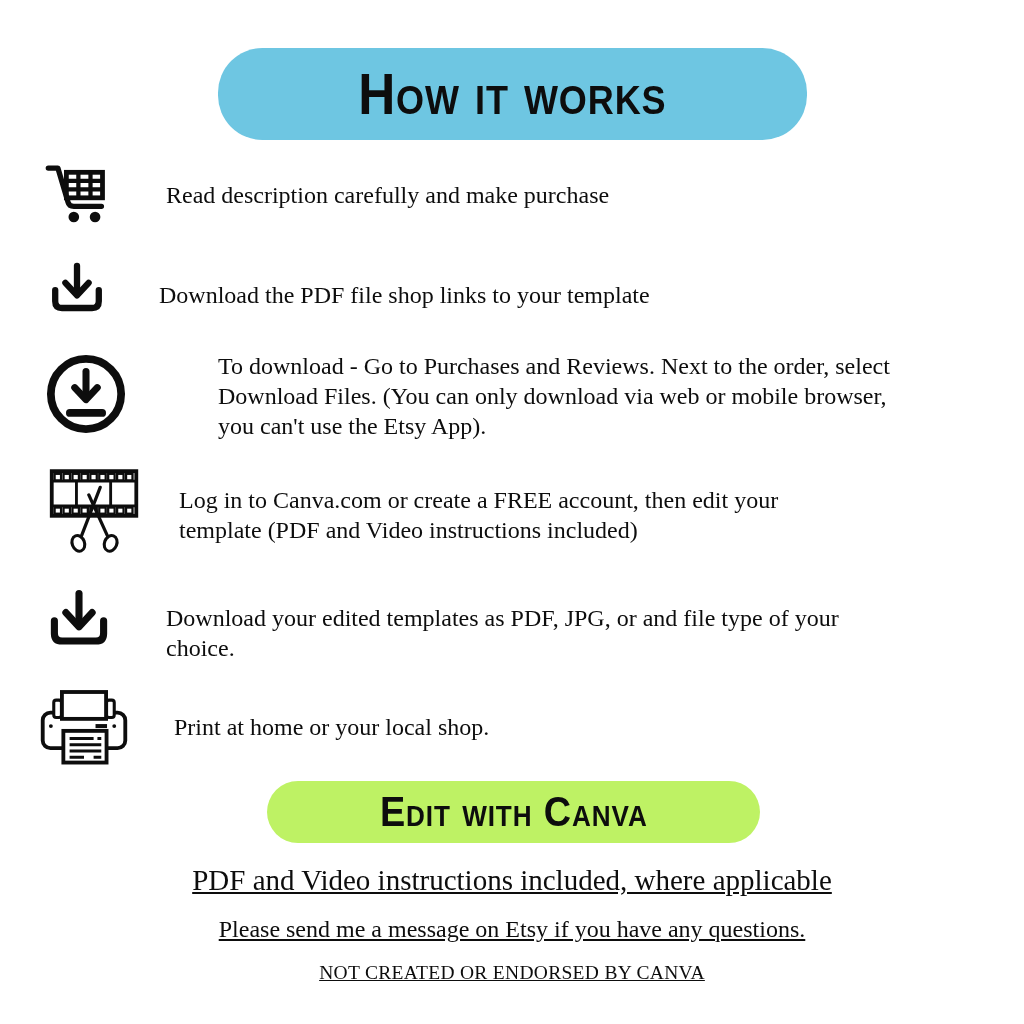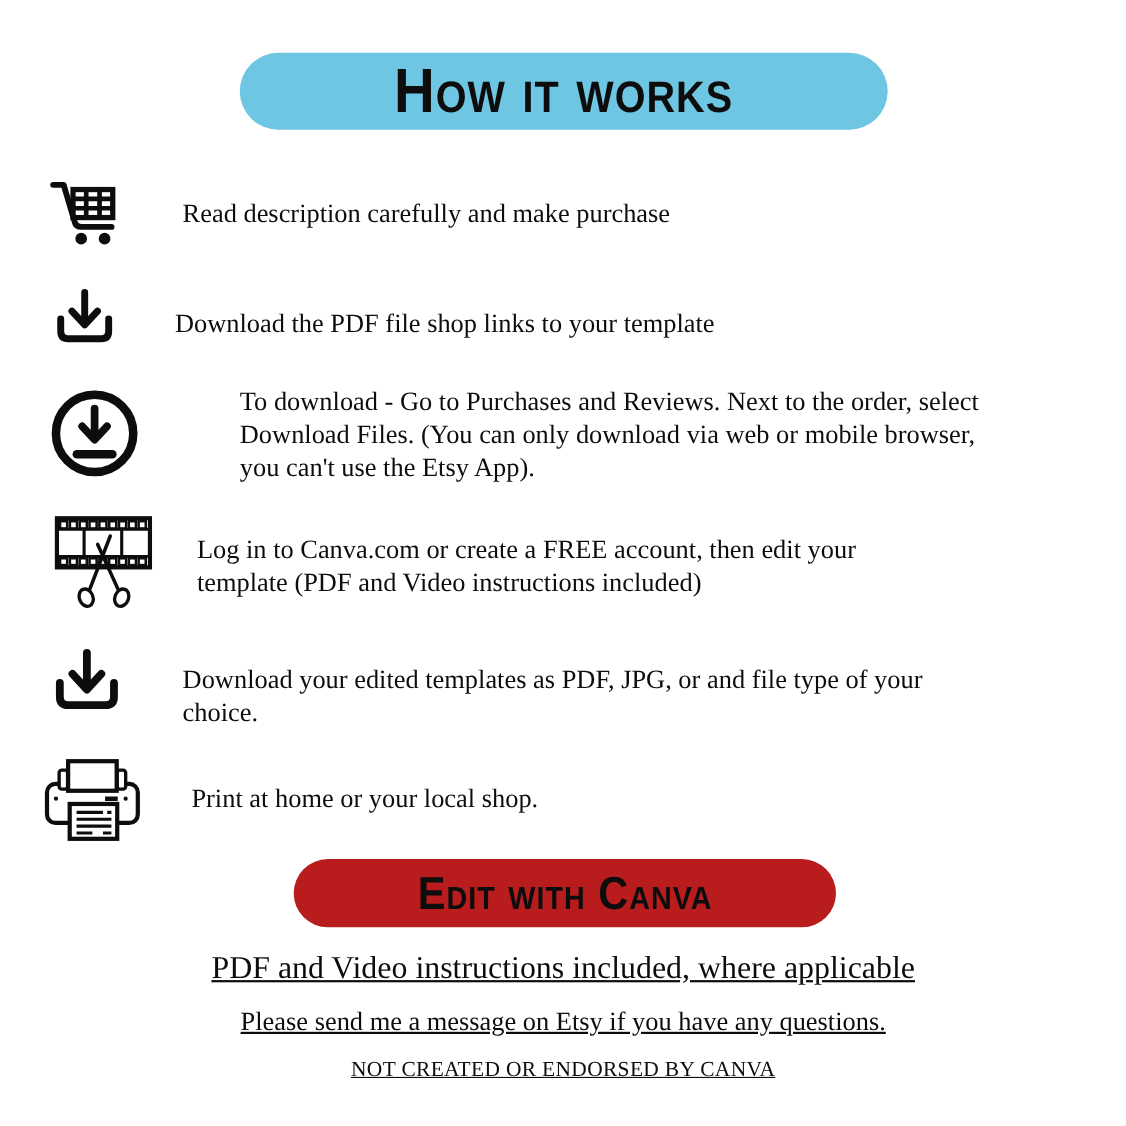--- a/index.html
+++ b/index.html
@@ -24,21 +24,21 @@
   .pill-title {
     font-family: "Liberation Sans", sans-serif;
     font-weight: 700;
     font-variant: small-caps;
     color: #0d0d0d;
     letter-spacing: 1px;
     transform: scaleX(0.9);
     white-space: nowrap;
     line-height: 1;
   }
-  .header-pill { left: 218px; top: 48px; width: 589px; height: 70px; border-radius: 44.5px; }
+  .header-pill { left: 218px; top: 48px; width: 589px; height: 92px; border-radius: 44.5px; }
   .header-pill .pill-title { font-size: 57px; }
   .subheader-pill { left: 267px; top: 781px; width: 493px; height: 62px; border-radius: 31px; }
   .subheader-pill .pill-title { font-size: 42px; }
 
   .step-icon { position: absolute; }
   .step-icon svg { width: 100%; height: 100%; display: block; }
   .step-text {
     position: absolute;
     font-size: 24px;
     line-height: 30px;
@@ -166,21 +166,21 @@
       <path class="st" d="M62 40 H74" stroke-width="4.2"></path>
       <circle class="fl" cx="81.5" cy="40" r="2"></circle>
       <rect class="wh" x="28.5" y="45" width="45" height="33" stroke-width="4"></rect>
       <path class="st" d="M35 53 H60 M64 53 H68 M35 59.5 H68 M35 66 H68 M35 72.5 H50 M60 72.5 H68" stroke-width="3"></path>
     </svg>
   </div>
   <div class="step-text" style="left:174px; top:712px;">
     <div class="line">Print at home or your local shop.</div>
   </div>
 
-  <div class="pill subheader-pill" style="background: #b91c1c;">
+  <div class="pill subheader-pill" style="background: #bef264;">
     <span class="pill-title">Edit with Canva</span>
   </div>
 
   <div class="footer-line footer-instructions">PDF and Video instructions included, where applicable</div>
   <div class="footer-line footer-contact">Please send me a message on Etsy if you have any questions.</div>
   <div class="footer-line footer-disclaimer">NOT CREATED OR ENDORSED BY CANVA</div>
 
 </div>
 
 </body></html>

